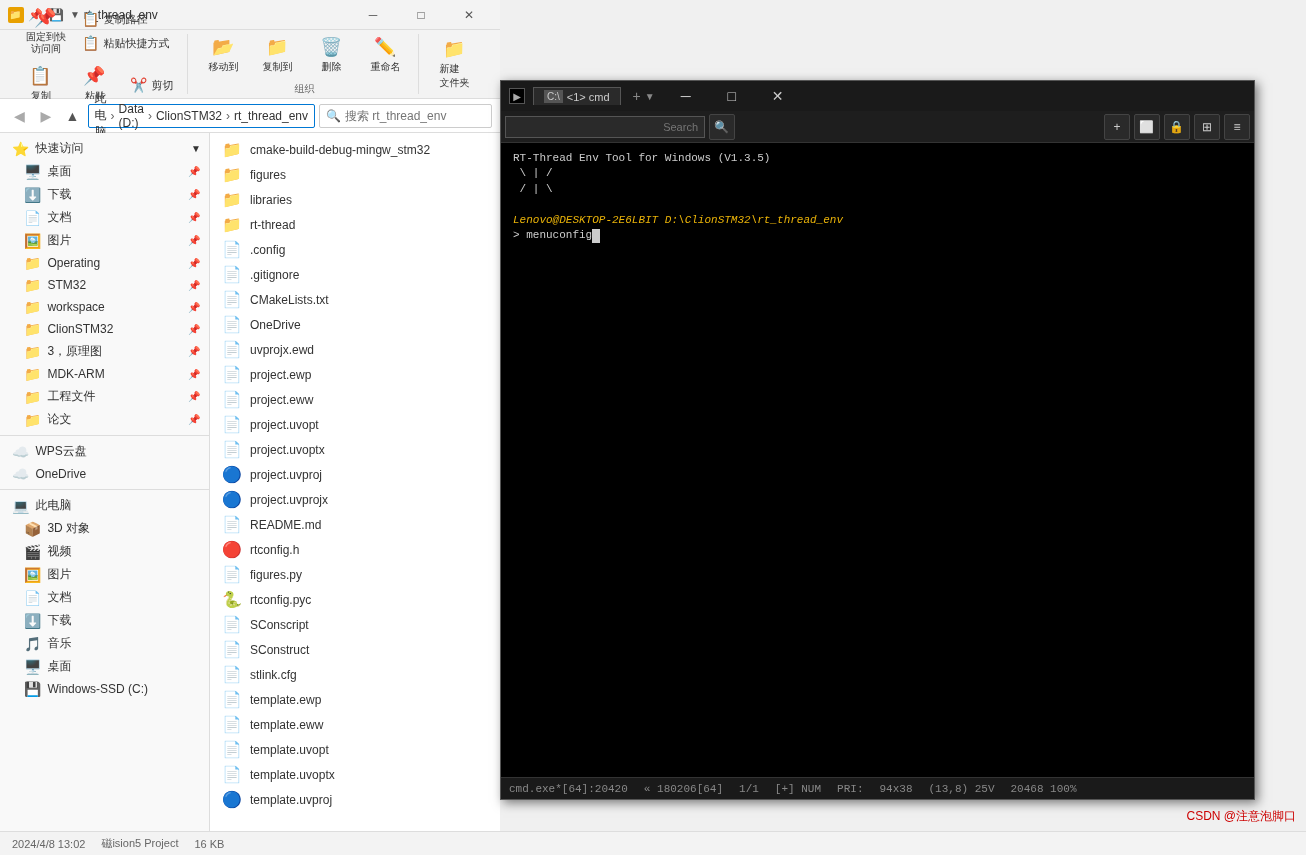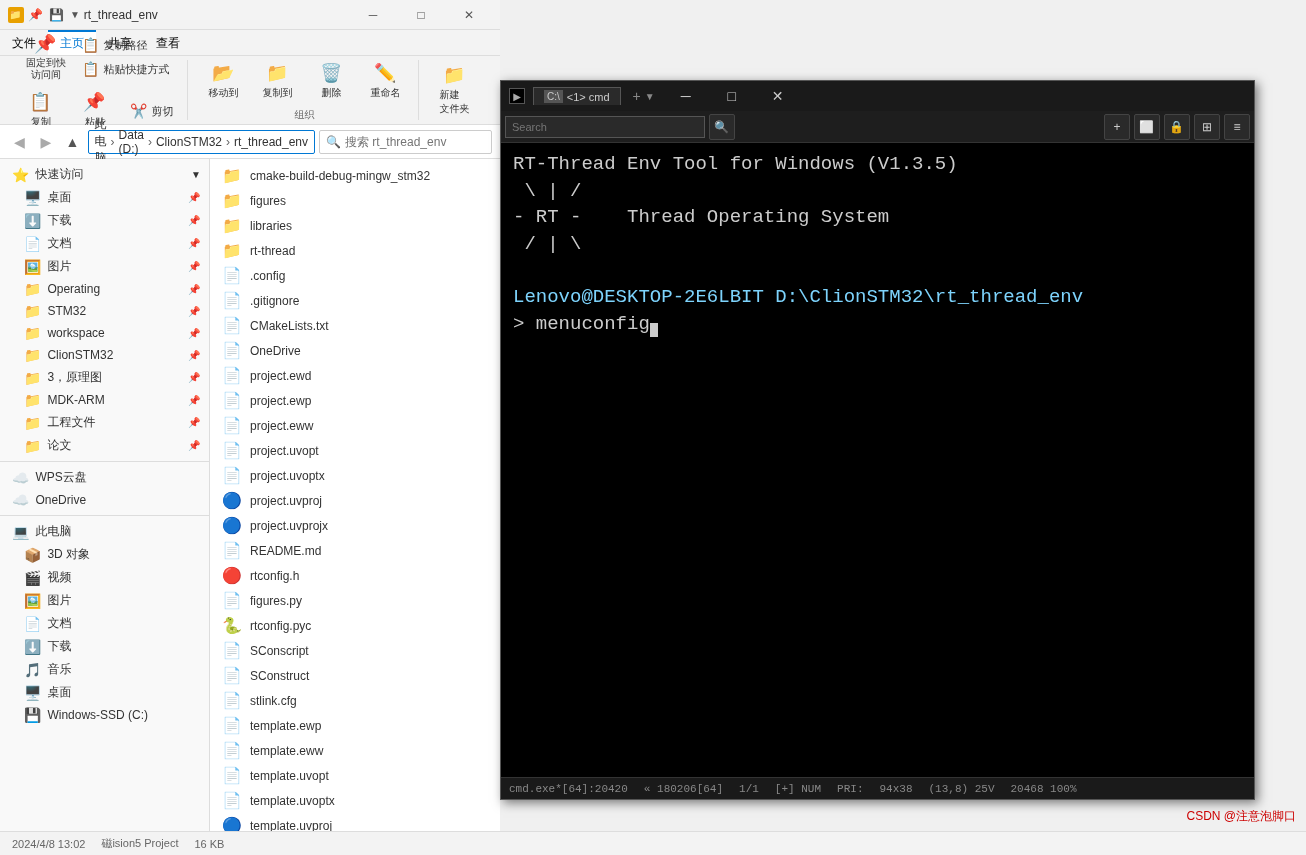--- a/index.html
+++ b/index.html
@@ -63,27 +63,27 @@
     .cmd-title-bar { background: #1a1a1a; height: 30px; display: flex; align-items: center; padding: 0 8px; gap: 8px; }
     .cmd-icon { width: 16px; height: 16px; background: #000; border: 1px solid #555; display: flex; align-items: center; justify-content: center; font-size: 10px; color: #aaa; }
     .cmd-tab { background: #2a2a2a; border: 1px solid #555; border-bottom: none; padding: 2px 10px; font-size: 11px; color: #ccc; display: flex; align-items: center; gap: 4px; cursor: pointer; }
     .cmd-title-text { color: #ccc; font-size: 12px; flex: 1; }
     .cmd-title-btns { display: flex; }
     .cmd-title-btn { width: 46px; height: 30px; border: none; background: transparent; color: #ccc; cursor: pointer; font-size: 14px; display: flex; align-items: center; justify-content: center; }
 
     
     .cmd-toolbar { background: #1e1e1e; height: 32px; display: flex; align-items: center; padding: 0 4px; gap: 4px; border-bottom: 1px solid #333; }
     .cmd-tool-btn { width: 26px; height: 26px; background: #2a2a2a; border: 1px solid #444; color: #ccc; cursor: pointer; display: flex; align-items: center; justify-content: center; font-size: 12px; border-radius: 2px; }
-    .cmd-search { flex: 1; max-width: 200px; height: 22px; background: #2a2a2a; border: 1px solid #555; color: #ccc; padding: 0 6px; font-size: 11px; outline: none; }
+    .cmd-search { flex: 1; max-width: 200px; height: 22px; background: #2a2a2a; border: 1px solid #555; color: #ccc; padding: 0 6px; font-size: 11px; outline: none; text-align: right; }
     .cmd-toolbar-spacer { flex: 1; }
 
     
-    .cmd-content { flex: 1; padding: 8px 12px; font-family: 'Courier New', monospace; font-size: 19px; color: #ccc; overflow-y: auto; line-height: 1.4; }
+    .cmd-content { flex: 1; padding: 8px 12px; font-family: 'Courier New', monospace; font-size: 11px; color: #ccc; overflow-y: auto; line-height: 1.4; }
     .cmd-line { white-space: pre; }
-    .cmd-green { color: #7dd3fc; }
+    .cmd-green { color: #eab308; font-style: italic; }
     .cmd-cursor { display: inline-block; width: 8px; height: 14px; background: #ccc; vertical-align: bottom; }
 
     
     .cmd-status { height: 22px; background: #1a1a1a; border-top: 1px solid #333; display: flex; align-items: center; padding: 0 8px; font-size: 11px; color: #888; font-family: 'Courier New', monospace; gap: 16px; }
 
     
     .bottom-bar { position: absolute; bottom: 0; left: 0; right: 0; height: 24px; background: #f3f3f3; border-top: 1px solid #ddd; display: flex; align-items: center; padding: 0 12px; font-size: 11px; color: #666; gap: 16px; }
 
     .watermark { position: absolute; bottom: 30px; right: 10px; font-size: 12px; color: #cc0000; }
   </style>
@@ -101,26 +101,20 @@
     </div>
     <span class="title-bar-text">rt_thread_env</span>
     <div class="title-bar-buttons">
       <button class="title-btn">─</button>
       <button class="title-btn">□</button>
       <button class="title-btn close">✕</button>
     </div>
   </div>
 
   <div class="ribbon">
-    <div class="ribbon-tabs">
-      <div class="ribbon-tab">文件</div>
-      <div class="ribbon-tab active">主页</div>
-      <div class="ribbon-tab">共享</div>
-      <div class="ribbon-tab">查看</div>
-    </div>
     <div class="ribbon-content">
 
       <div class="ribbon-group">
         <div class="ribbon-row">
           <div class="ribbon-btn">
             <div class="ribbon-btn-icon">📌</div>
             <div style="font-size:10px;text-align:center;line-height:1.2;">固定到快<br>访问间</div>
           </div>
           <div style="display:flex;flex-direction:column;gap:2px;">
             <div class="ribbon-btn-small">
@@ -344,21 +338,21 @@
       <div class="file-item">
         <span class="file-icon">📄</span>
         <span class="file-name">CMakeLists.txt</span>
       </div>
       <div class="file-item">
         <span class="file-icon">📄</span>
         <span class="file-name">OneDrive</span>
       </div>
       <div class="file-item">
         <span class="file-icon">📄</span>
-        <span class="file-name">project.ewd</span>
+        <span class="file-name">uvprojx.ewd</span>
       </div>
       <div class="file-item">
         <span class="file-icon">📄</span>
         <span class="file-name">project.ewp</span>
       </div>
       <div class="file-item">
         <span class="file-icon">📄</span>
         <span class="file-name">project.eww</span>
       </div>
       <div class="file-item">
@@ -460,21 +454,20 @@
     <div class="cmd-tool-btn">+</div>
     <div class="cmd-tool-btn">⬜</div>
     <div class="cmd-tool-btn">🔒</div>
     <div class="cmd-tool-btn">⊞</div>
     <div class="cmd-tool-btn">≡</div>
   </div>
 
   <div class="cmd-content">
     <div class="cmd-line">RT-Thread Env Tool for Windows (V1.3.5)</div>
     <div class="cmd-line"> \ | /</div>
-    <div class="cmd-line">- RT -    Thread Operating System</div>
     <div class="cmd-line"> / | \</div>
     <div class="cmd-line">&nbsp;</div>
     <div class="cmd-line cmd-green">Lenovo@DESKTOP-2E6LBIT D:\ClionSTM32\rt_thread_env</div>
     <div class="cmd-line">&gt; menuconfig<span class="cmd-cursor"></span></div>
   </div>
 
   <div class="cmd-status">
     <span>cmd.exe*[64]:20420</span>
     <span>« 180206[64]</span>
     <span>1/1</span>

